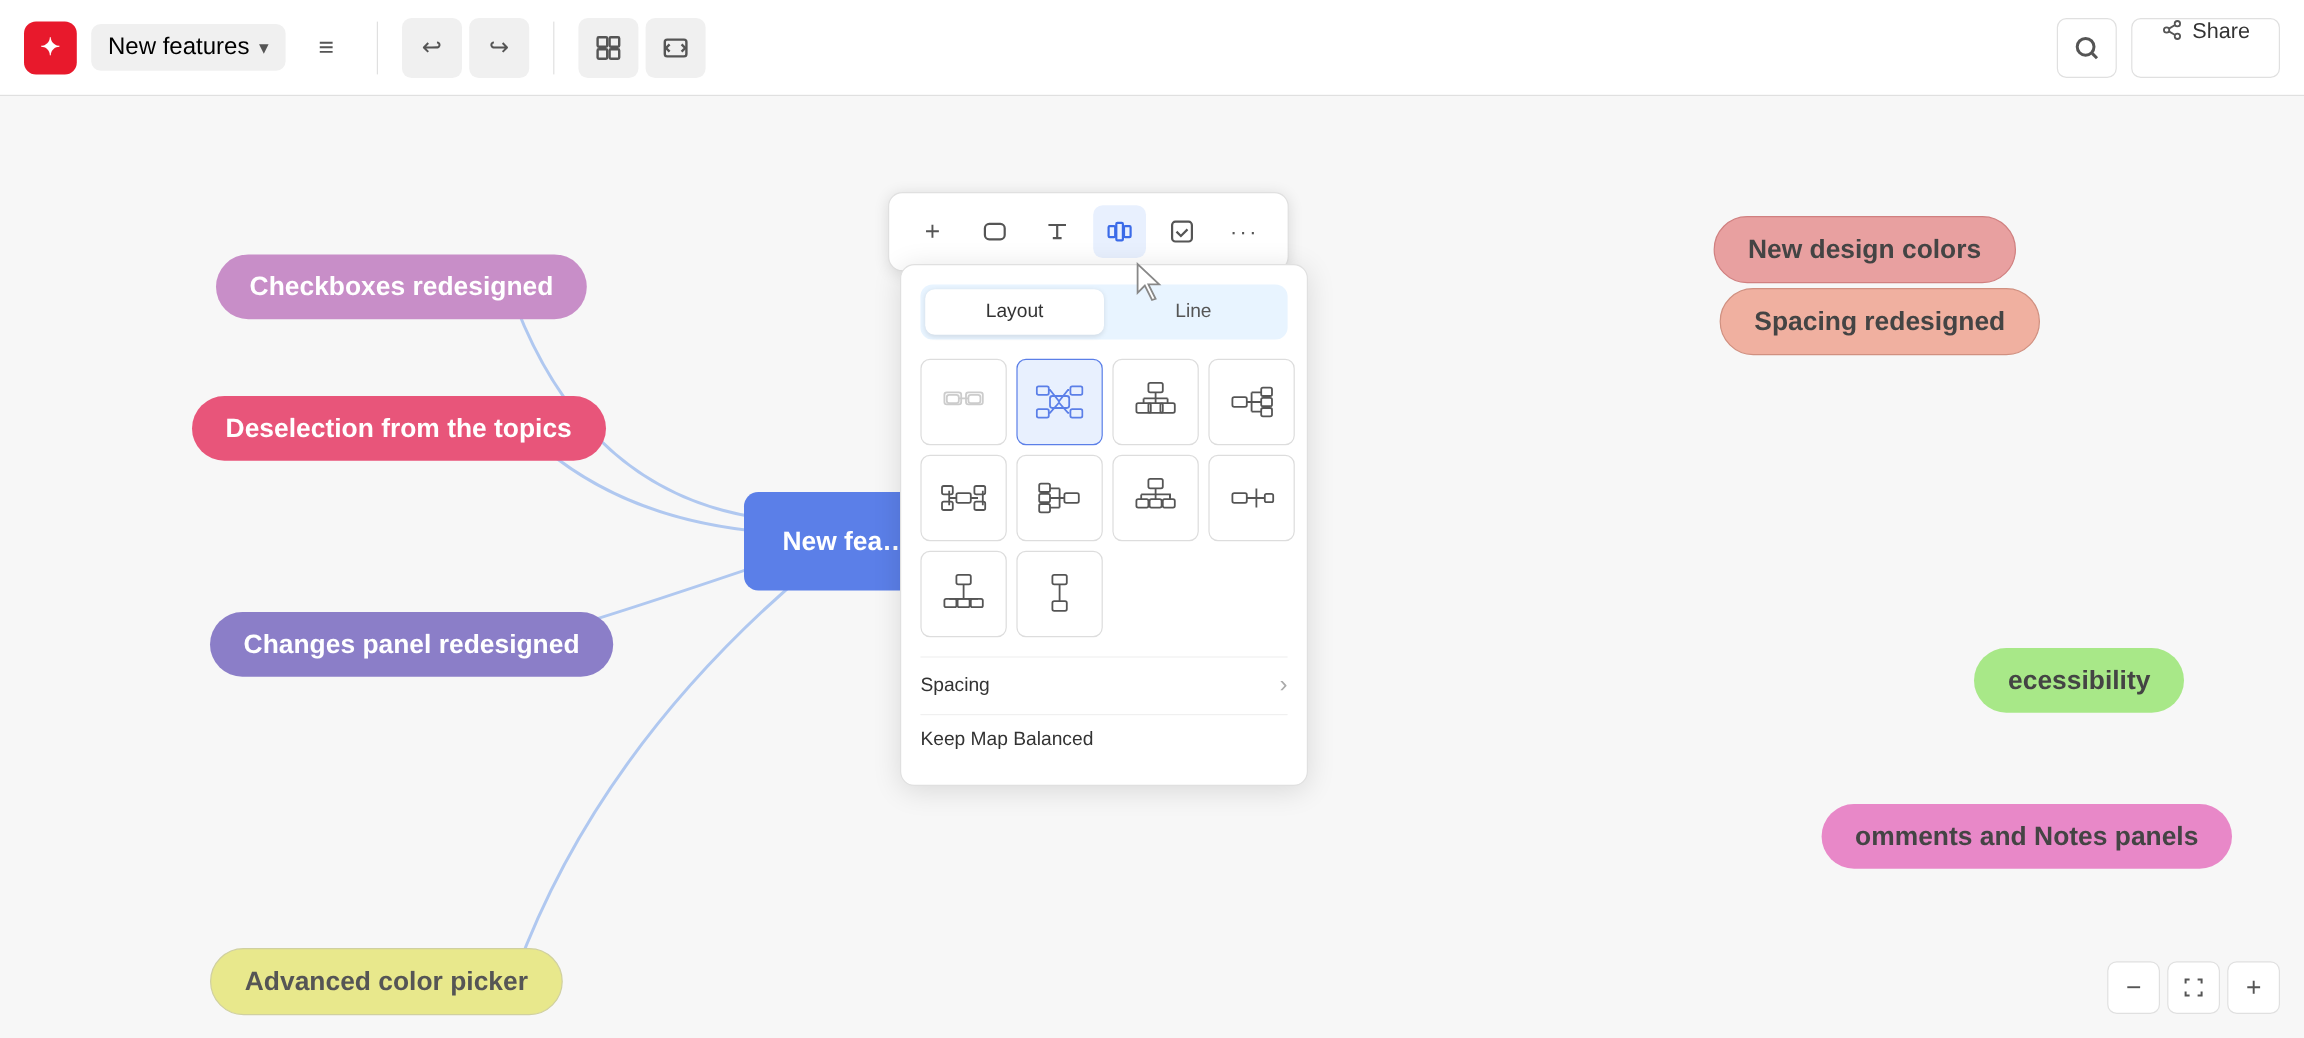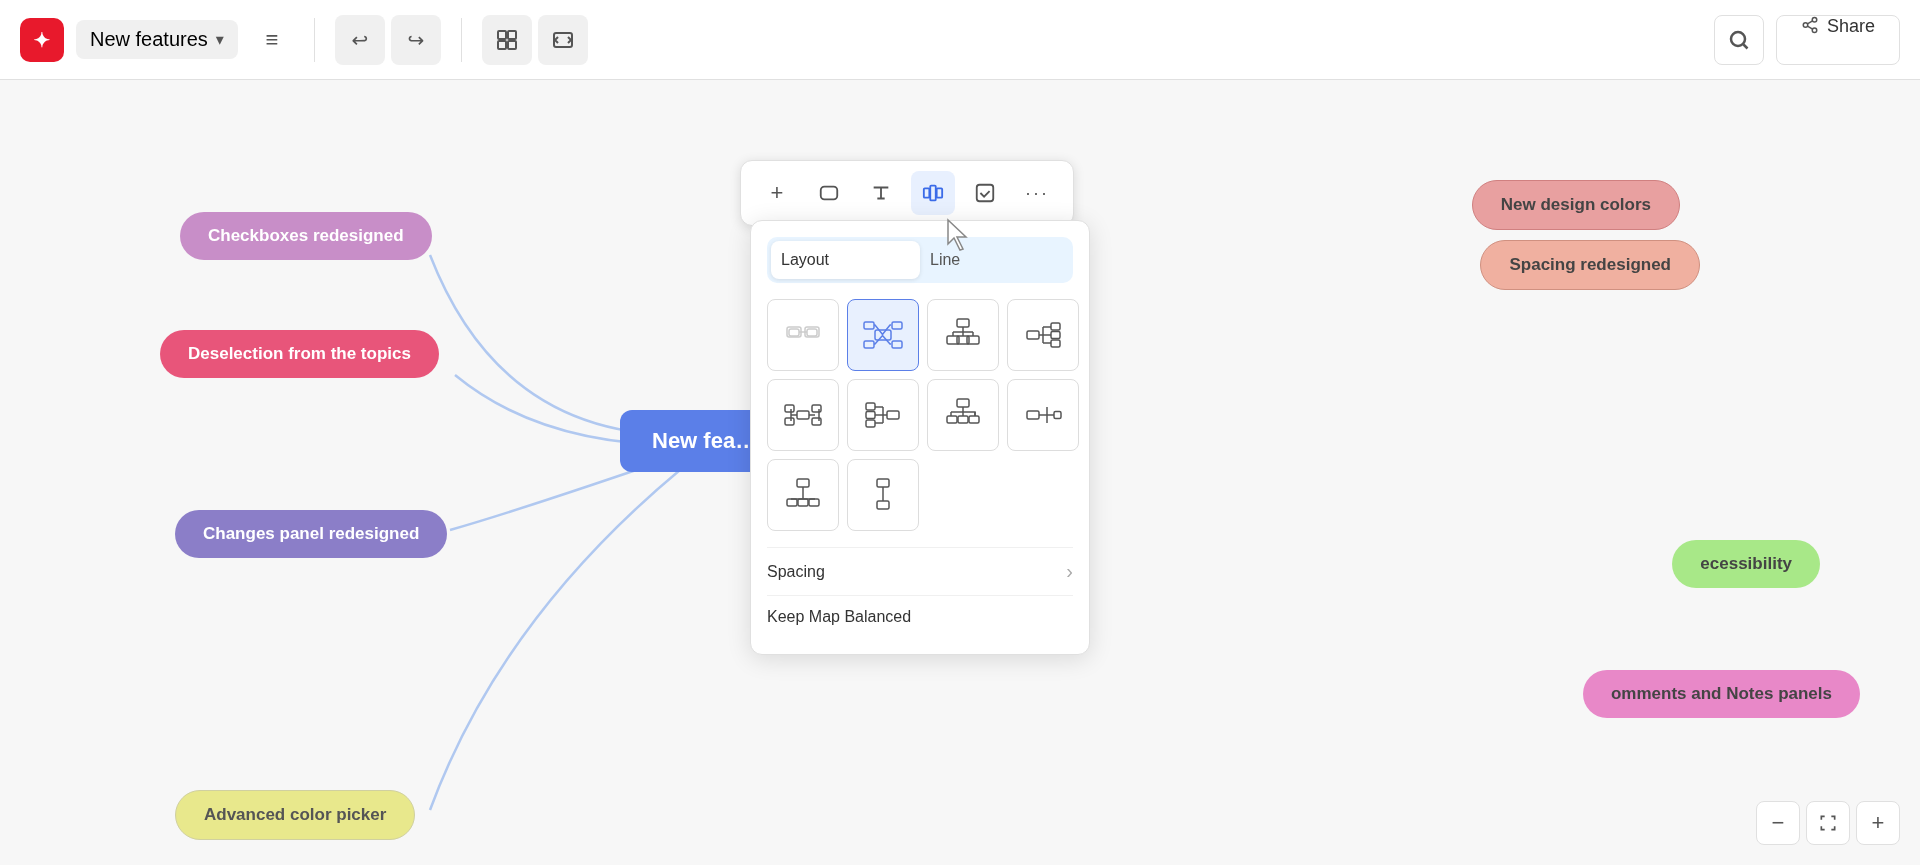--- a/index.html
+++ b/index.html
@@ -42,27 +42,27 @@
 
     
     .canvas {
       position: absolute; top: 80px; left: 0; right: 0; bottom: 0;
       background: #f7f7f7; overflow: hidden;
     }
 
     
     .node {
       position: absolute; border-radius: 40px; padding: 14px 28px;
-      font-size: 17px; font-weight: 600; cursor: pointer; white-space: nowrap;
+      font-size: 22px; font-weight: 600; cursor: pointer; white-space: nowrap;
       display: flex; align-items: center; justify-content: center;
     }
     .node-center {
       left: 620px; top: 330px;
       background: #5b7fe8; color: white; border-radius: 12px; font-size: 22px;
-      padding: 18px 32px; z-index: 2;
+      padding: 28px 32px; z-index: 2;
     }
     .node-checkboxes {
       left: 180px; top: 120px;
       background: #c88ec8; color: white; margin-top: 12px;
     }
     .node-deselection {
       left: 160px; top: 250px;
       background: #e8557a; color: white;
     }
     .node-changes {
@@ -120,21 +120,21 @@
       background: white; border: 1px solid #e0e0e0; border-radius: 12px;
       width: 340px; padding: 16px;
       box-shadow: 0 4px 24px rgba(0,0,0,0.12); z-index: 20;
     }
 
     
     .panel-tabs {
       display: flex; background: #e8f4ff; border-radius: 10px; padding: 4px; margin-bottom: 16px;
     }
     .panel-tab {
-      flex: 1; padding: 10px; text-align: left; border-radius: 8px;
+      flex: 1; padding: 10px; text-align: center; border-radius: 8px;
       cursor: pointer; font-size: 16px; font-weight: 500; color: #555; border: none; background: none;
     }
     .panel-tab.active { background: white; color: #333; box-shadow: 0 1px 4px rgba(0,0,0,0.1); }
 
     
     .layout-grid {
       display: grid; grid-template-columns: repeat(4, 1fr); gap: 8px; margin-bottom: 16px;
     }
     .layout-icon-btn {
       width: 72px; height: 72px; border: 1.5px solid #ddd; border-radius: 8px; background: white;

